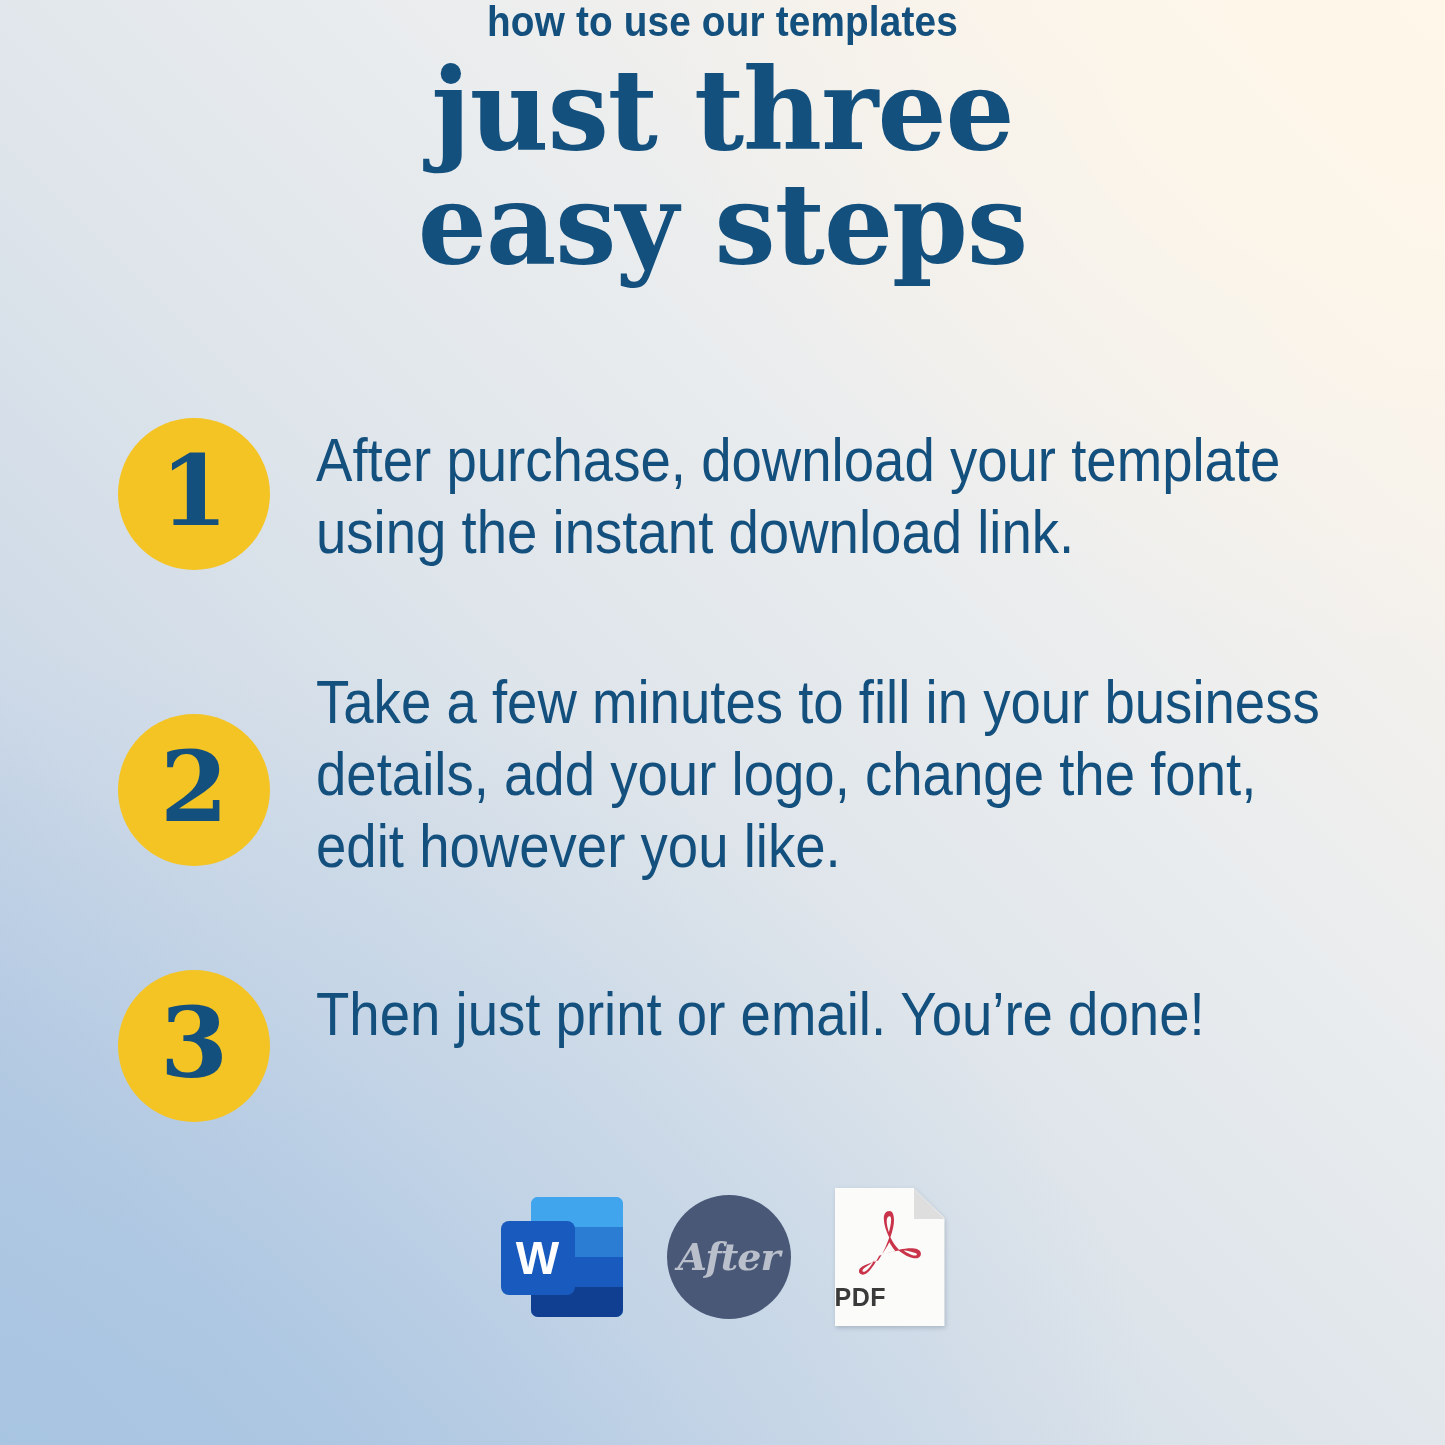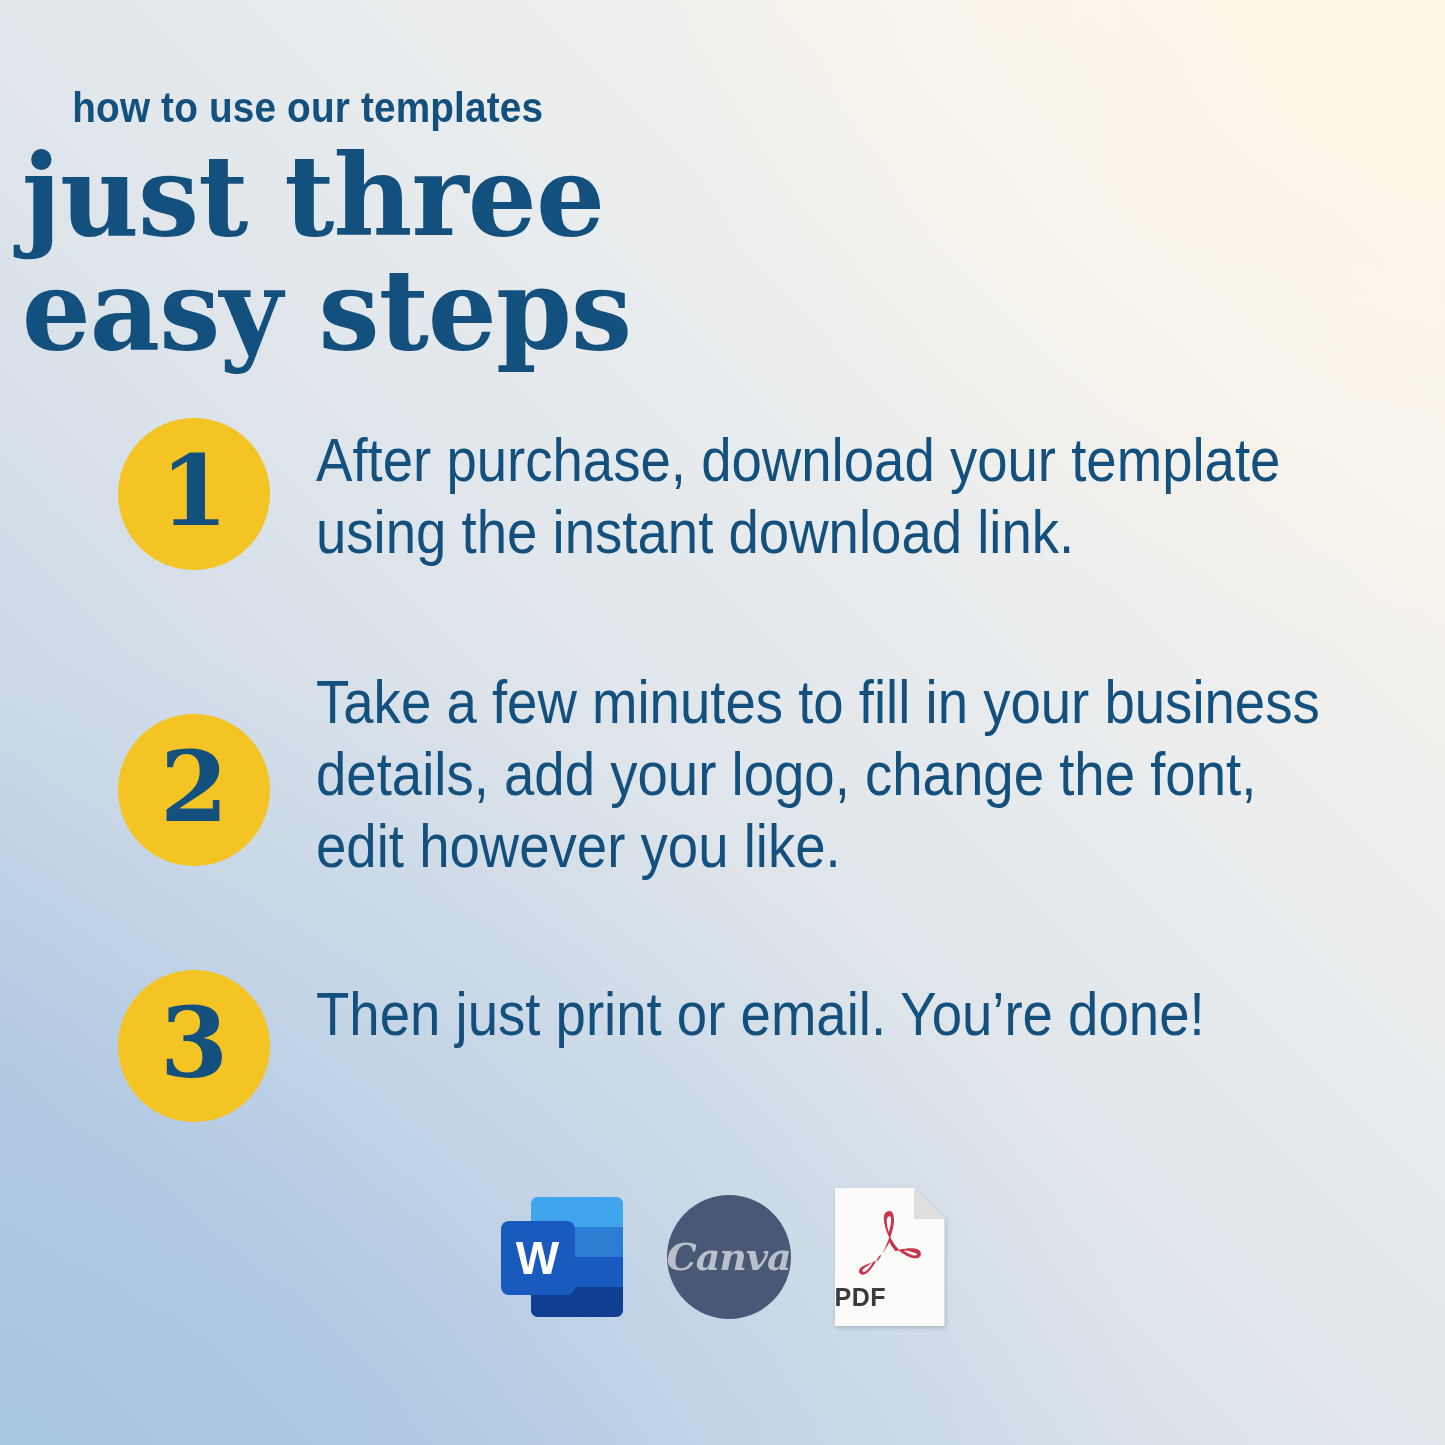--- a/index.html
+++ b/index.html
@@ -42,22 +42,21 @@
   }
   #content {
     position: relative;
     z-index: 2;
     width: 100%;
     height: 100%;
   }
 
   
   .header {
-    text-align: left;
-    padding-top: 86px;
+    text-align: center;
   }
   .eyebrow {
     color: #14507e;
     font-family: "Liberation Sans Narrow", "Liberation Sans", sans-serif;
     font-weight: bold;
     font-size: 43px;
     letter-spacing: 0.2px;
     line-height: 1.0;
     transform: scaleX(0.90);
     transform-origin: center;
@@ -298,21 +297,21 @@
           <div class="word-band wb2"></div>
           <div class="word-band wb3"></div>
           <div class="word-band wb4"></div>
         </div>
         <div class="word-tile">
           <span>W</span>
         </div>
       </div>
 
       <div class="canva-logo">
-        <span class="canva-word">Canva</span>
+        <span class="canva-word">After</span>
       </div>
 
       <div class="pdf-logo">
         <div class="pdf-page"></div>
         <div class="pdf-fold"></div>
         <div class="pdf-swirl">
           <svg width="78" height="78" viewBox="0 0 78 78" aria-hidden="true">
             <path d="M38.5 7 C34.5 7 32.8 10.2 32.8 14.6 C32.8 20.5 35.3 27.4 38.2 33.6 C35.6 41.6 31.4 50.6 27.2 56.4 C20.8 58.6 14.6 60.4 11.2 62.6 C7.6 64.9 7.2 67.9 8.9 69.6 C10.6 71.3 13.7 71.2 16.6 68.6 C20.4 65.2 24.7 58.4 28.2 51.7 C34.4 49.5 41.2 47.6 47.6 46.5 C52.6 50.6 58.1 53.6 62.6 54.2 C66.9 54.8 69.6 53.1 69.9 50.4 C70.2 47.6 68.2 45.3 63.4 44.6 C59.4 44.0 53.8 44.6 48.0 45.8 C44.6 42.4 41.6 38.0 39.4 33.2 C41.6 27.0 43.2 20.6 43.0 15.6 C42.8 10.3 41.4 7 38.5 7 Z M38.6 12.2 C39.8 12.2 40.2 14.0 40.1 16.6 C40.0 19.9 39.1 24.0 37.9 28.2 C36.5 24.0 35.6 19.8 35.7 16.6 C35.8 13.8 36.9 12.2 38.6 12.2 Z M38.3 38.2 C40.0 41.4 42.1 44.4 44.3 47.0 C39.8 48.0 35.0 49.3 30.6 50.8 C33.6 46.8 36.2 42.4 38.3 38.2 Z M61.8 48.2 C64.8 48.6 66.0 49.5 65.9 50.4 C65.8 51.4 64.6 51.8 62.5 51.4 C59.6 50.9 56.0 49.0 52.6 46.6 C56.0 46.0 59.3 47.9 61.8 48.2 Z M23.6 55.8 C21.0 60.4 18.2 64.3 15.8 66.3 C13.8 68.0 12.3 68.2 11.7 67.4 C11.1 66.6 11.7 65.2 14.0 63.6 C16.4 62.0 19.8 60.4 23.6 55.8 Z" fill="#c9344a"></path>
           </svg>
         </div>

